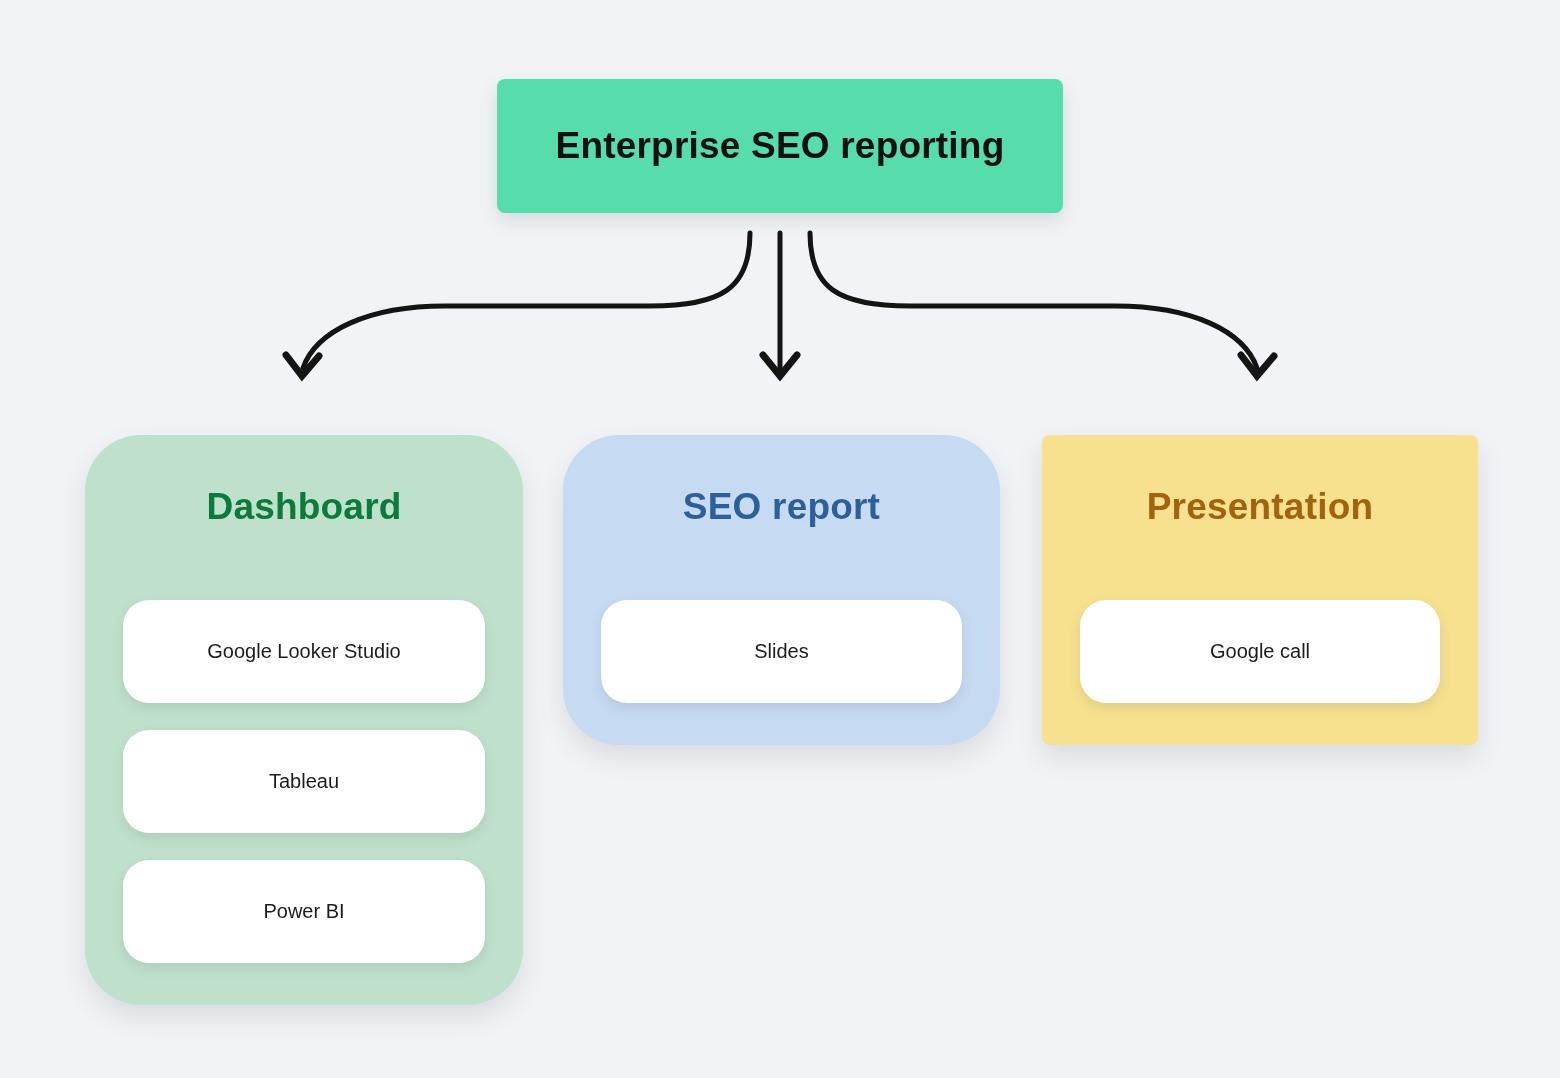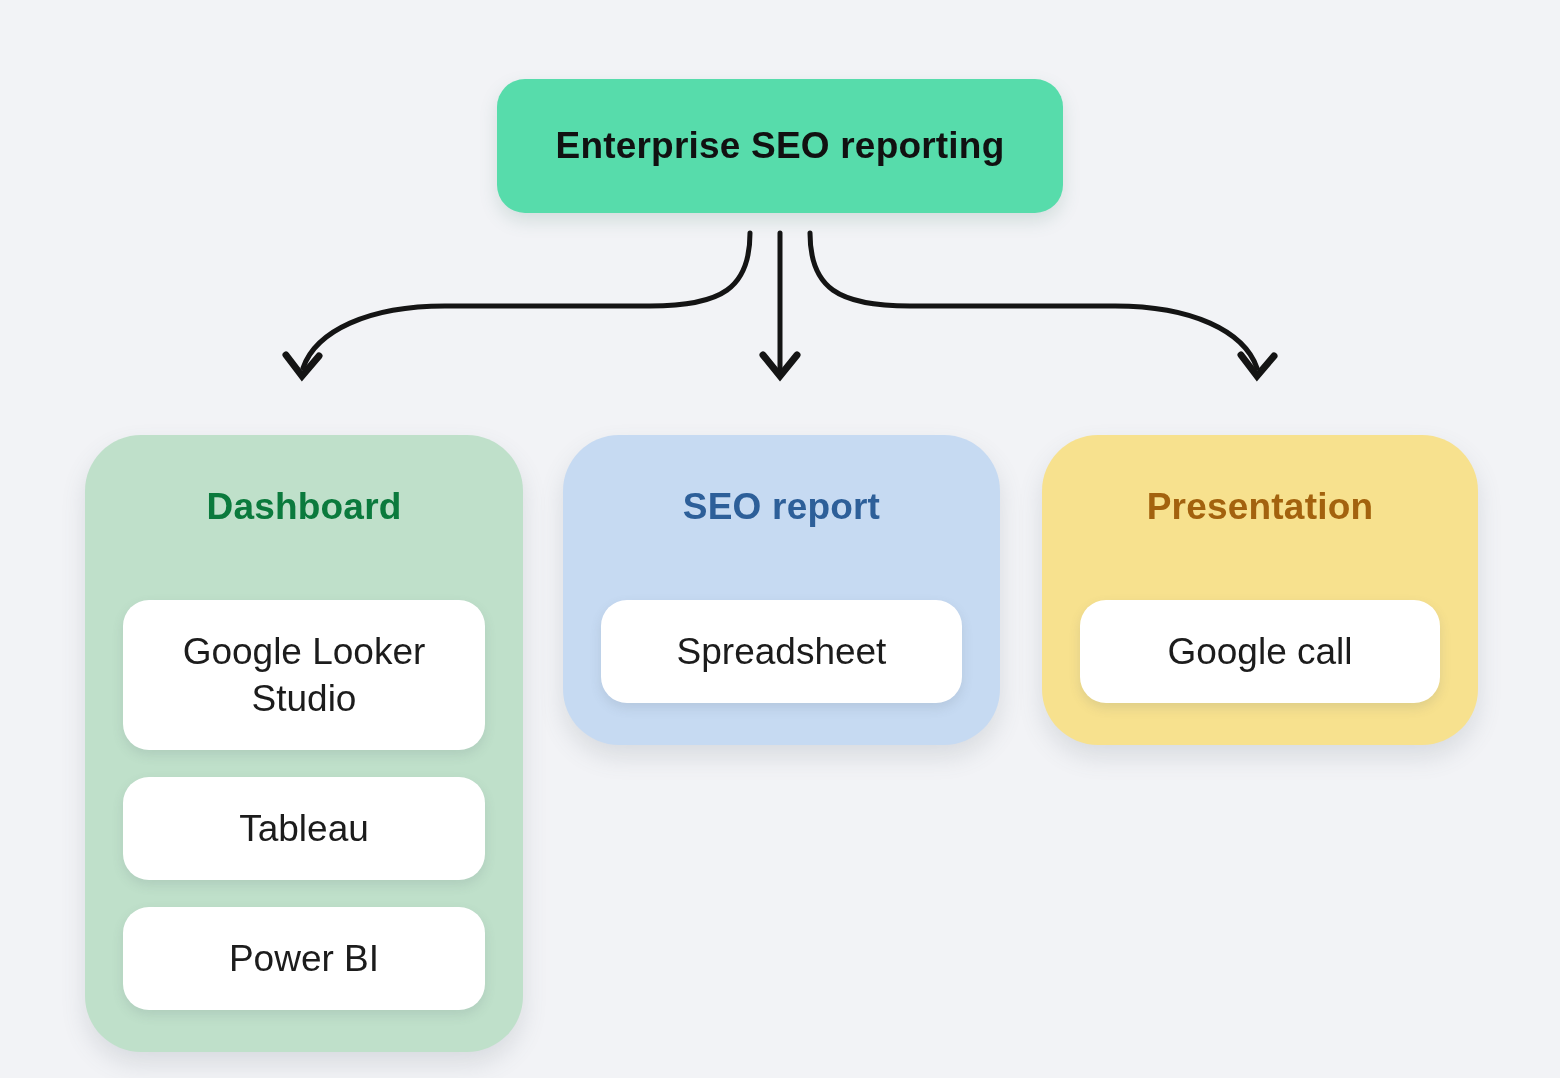--- a/index.html
+++ b/index.html
@@ -50,21 +50,21 @@
     stroke-linecap: round;
     stroke-linejoin: miter;
   }
   .root-node {
     position: absolute;
     left: 497px;
     top: 79px;
     width: 566px;
     height: 134px;
     background: var(--root_bg);
-    border-radius: 28px;
+    border-radius: 8px;
     display: flex;
     align-items: center;
     justify-content: center;
     box-shadow: 0 8px 18px rgba(70, 130, 110, 0.18);
   }
   .root-label {
     font-size: 37px;
     font-weight: bold;
     color: var(--root_text);
     letter-spacing: 0.2px;
@@ -76,41 +76,41 @@
     padding: 50px 38px 42px 38px;
     box-sizing: border-box;
     display: flex;
     flex-direction: column;
     gap: 27px;
     box-shadow: 0 12px 24px rgba(90, 100, 115, 0.16);
     margin-top: 35px;
   }
   .col-dashboard   { left: 85px;   width: 438px; background: var(--dashboard_bg); }
   .col-seo-report  { left: 563px;  width: 437px; background: var(--seo_report_bg); justify-content: flex-end; }
-  .col-presentation{ left: 1042px; width: 436px; background: var(--presentation_bg); }
+  .col-presentation{ left: 1042px; width: 436px; background: var(--presentation_bg); border-radius: 8px; }
   .col-title {
     text-align: center;
     font-size: 37px;
     line-height: 44px;
     font-weight: bold;
     margin-bottom: 44px;
     letter-spacing: 0.2px;
   }
   .col-dashboard .col-title    { color: var(--dashboard_title); }
   .col-seo-report .col-title   { color: var(--seo_report_title); }
   .col-presentation .col-title { color: var(--presentation_title); }
   .leaf-node {
     background: var(--item_bg);
     border-radius: 26px;
     padding: 28px 40px;
     display: flex;
     align-items: center;
     justify-content: center;
     text-align: center;
-    font-size: 37px;
+    font-size: 20px;
     line-height: 47px;
     color: var(--item_text);
     box-shadow: 0 5px 12px rgba(80, 90, 105, 0.14);
   }
 </style>
 </head>
 <body>
 
 <div class="canvas">
 
@@ -135,21 +135,21 @@
 
   <div class="branch-col col-dashboard">
     <div class="col-title">Dashboard</div>
     <div class="leaf-node">Google Looker Studio</div>
     <div class="leaf-node">Tableau</div>
     <div class="leaf-node">Power BI</div>
   </div>
 
   <div class="branch-col col-seo-report">
     <div class="col-title">SEO report</div>
-    <div class="leaf-node">Spreadsheet</div>
+    <div class="leaf-node">Slides</div>
   </div>
 
   <div class="branch-col col-presentation">
     <div class="col-title">Presentation</div>
     <div class="leaf-node">Google call</div>
   </div>
 
 </div>
 
 </body></html>

